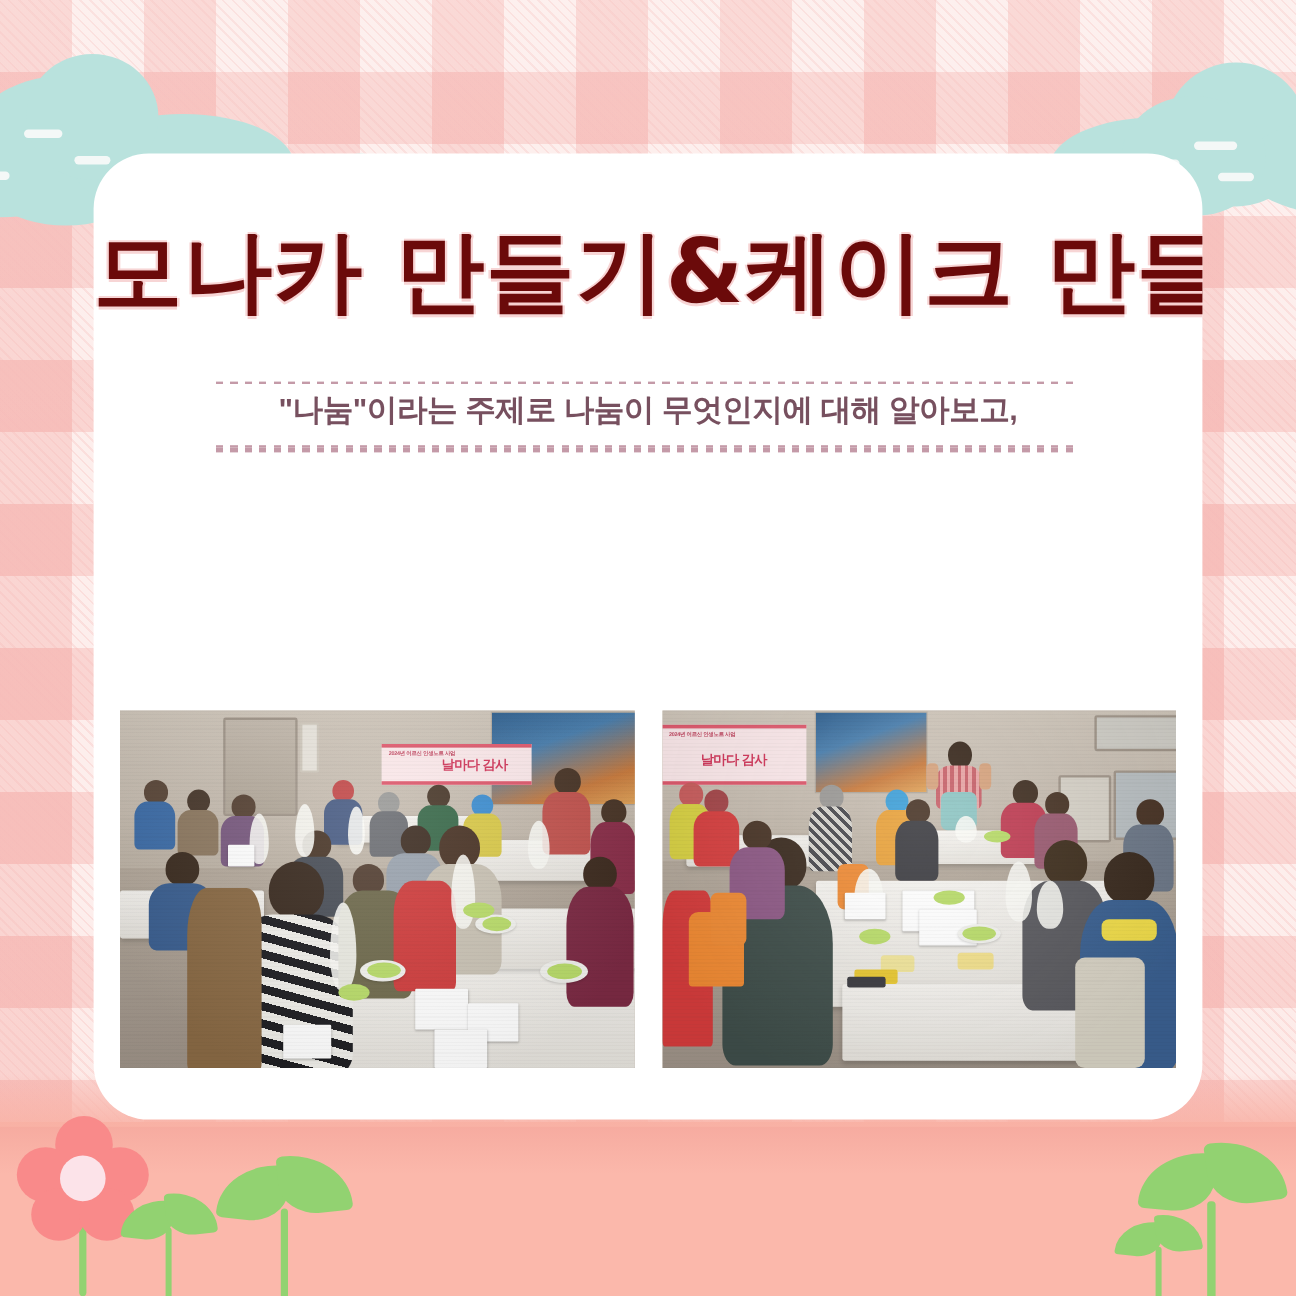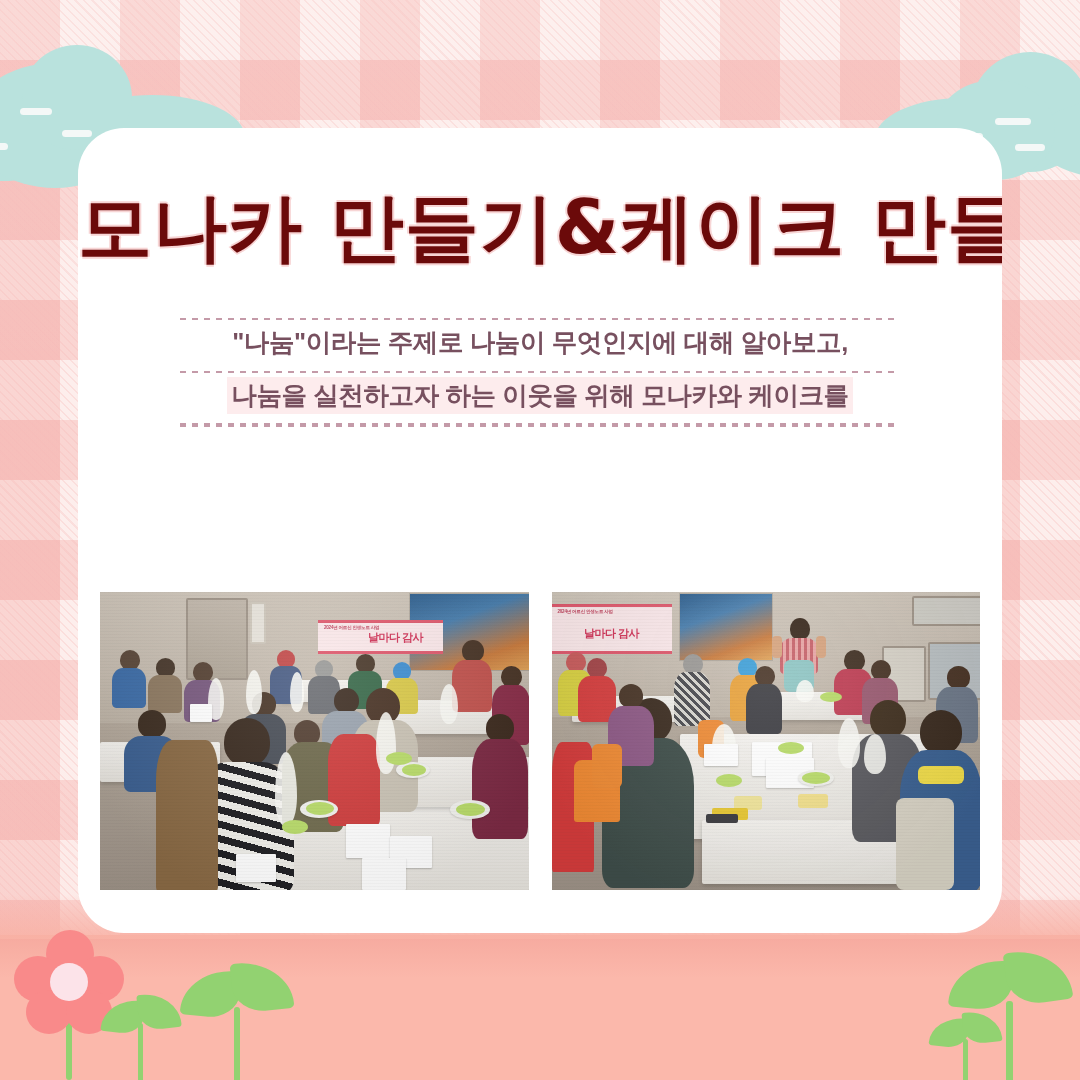--- a/index.html
+++ b/index.html
@@ -456,23 +456,20 @@
 
     <div id="body-block">
 
       <div class="divider"></div>
 
       <div class="body-row">
         <span class="txt">"나눔"이라는 주제로 나눔이 무엇인지에 대해 알아보고,</span>
       </div>
       <div class="divider"></div>
 
-      <div class="body-row hl">
-        <span class="txt">나눔을 실천하고자 하는 이웃을 위해 모나카와 케이크를</span>
-      </div>
       <div class="divider"></div>
 
       <div class="divider"></div>
 
     </div>
 
     <div id="photos">
 
       <div class="photo">
         <div class="scene">

